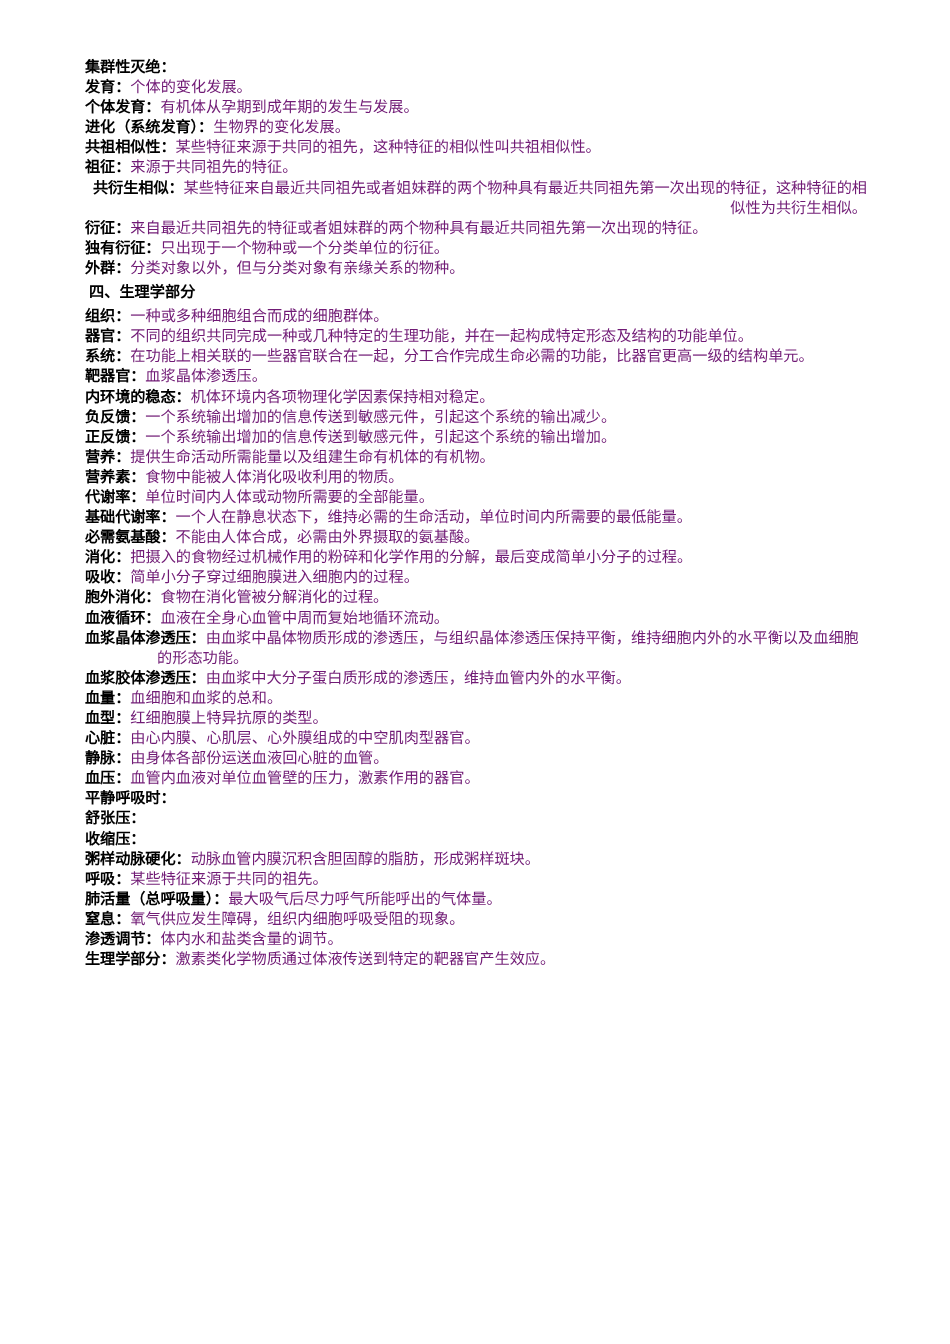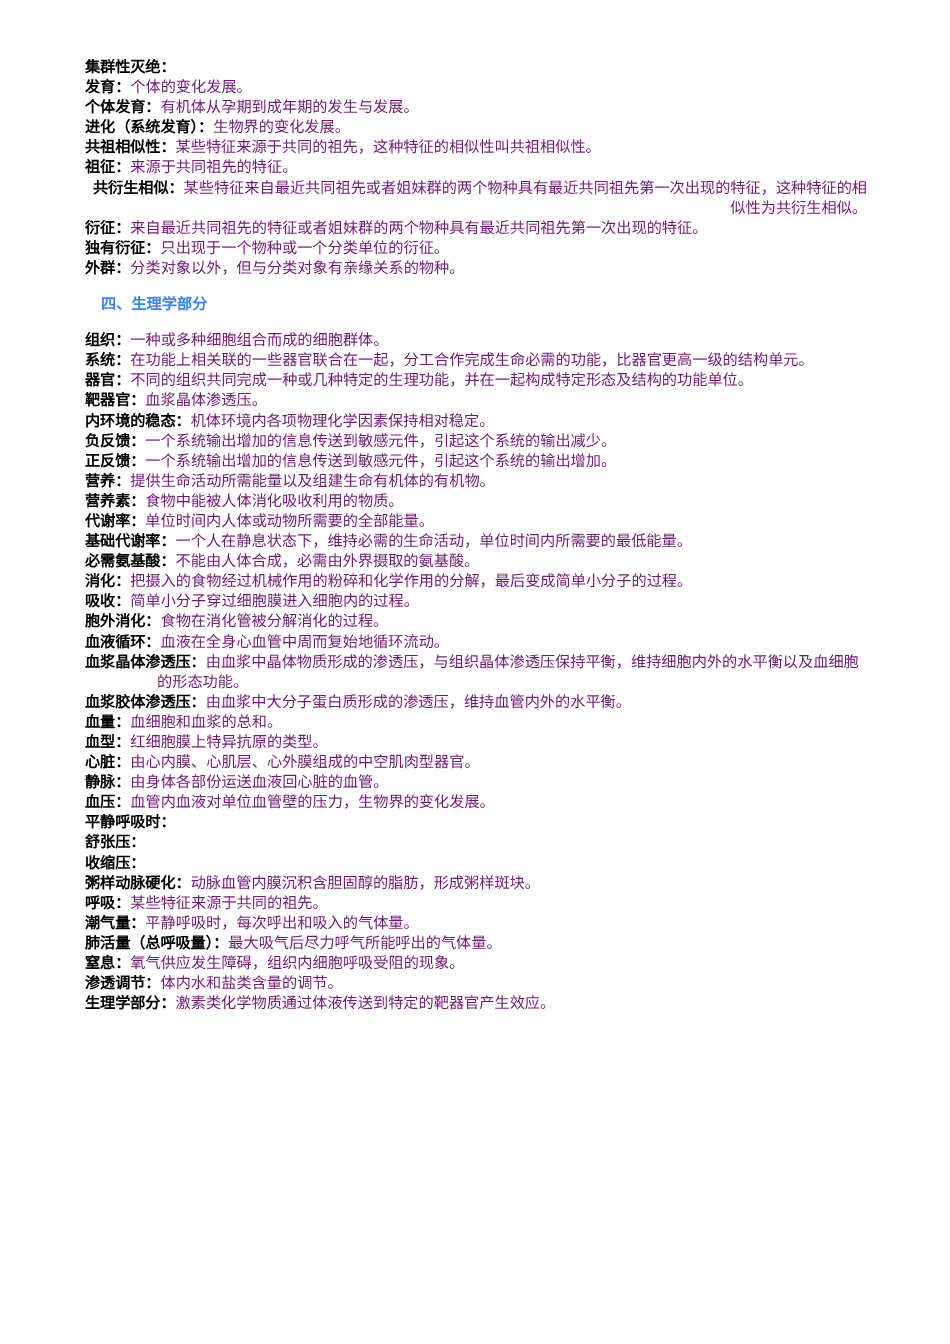--- a/index.html
+++ b/index.html
@@ -49,26 +49,26 @@
   }
   .entry.hang-47 {
     padding-left: 47px;
     text-indent: -47px;
   }
   .entry.hang-72 {
     padding-left: 72px;
     text-indent: -72px;
   }
   .section-head {
-    margin: 16px;
+    margin: 4px;
     padding: 0;
     line-height: 20.1px;
     font-size: 15.2px;
     font-weight: bold;
-    color: #3b82f6;
+    color: #000000;
   }
 </style>
 </head>
 <body>
 
 <div class="page">
   <div class="content">
 
     <div id="block-top">
         <div class="entry"><span class="term">集群性灭绝：</span></div>
@@ -80,48 +80,47 @@
         <div class="entry hang-62"><span class="term">共衍生相似：</span><span class="def">某些特征来自最近共同祖先或者姐妹群的两个物种具有最近共同祖先第一次出现的特征，这种特征的相似性为共衍生相似。</span></div>
         <div class="entry"><span class="term">衍征：</span><span class="def">来自最近共同祖先的特征或者姐妹群的两个物种具有最近共同祖先第一次出现的特征。</span></div>
         <div class="entry"><span class="term">独有衍征：</span><span class="def">只出现于一个物种或一个分类单位的衍征。</span></div>
         <div class="entry"><span class="term">外群：</span><span class="def">分类对象以外，但与分类对象有亲缘关系的物种。</span></div>
       </div>
 
     <div class="section-head">四、生理学部分</div>
 
     <div id="block-physio">
         <div class="entry"><span class="term">组织：</span><span class="def">一种或多种细胞组合而成的细胞群体。</span></div>
+        <div class="entry"><span class="term">器官：</span><span class="def">不同的组织共同完成一种或几种特定的生理功能，并在一起构成特定形态及结构的功能单位。</span></div>
         <div class="entry hang-47"><span class="term">系统：</span><span class="def">在功能上相关联的一些器官联合在一起，分工合作完成生命必需的功能，比器官更高一级的结构单元。</span></div>
-        <div class="entry"><span class="term">器官：</span><span class="def">不同的组织共同完成一种或几种特定的生理功能，并在一起构成特定形态及结构的功能单位。</span></div>
         <div class="entry"><span class="term">靶器官：</span><span class="def">血浆晶体渗透压。</span></div>
         <div class="entry"><span class="term">内环境的稳态：</span><span class="def">机体环境内各项物理化学因素保持相对稳定。</span></div>
         <div class="entry"><span class="term">负反馈：</span><span class="def">一个系统输出增加的信息传送到敏感元件，引起这个系统的输出减少。</span></div>
         <div class="entry"><span class="term">正反馈：</span><span class="def">一个系统输出增加的信息传送到敏感元件，引起这个系统的输出增加。</span></div>
         <div class="entry"><span class="term">营养：</span><span class="def">提供生命活动所需能量以及组建生命有机体的有机物。</span></div>
         <div class="entry"><span class="term">营养素：</span><span class="def">食物中能被人体消化吸收利用的物质。</span></div>
         <div class="entry"><span class="term">代谢率：</span><span class="def">单位时间内人体或动物所需要的全部能量。</span></div>
         <div class="entry"><span class="term">基础代谢率：</span><span class="def">一个人在静息状态下，维持必需的生命活动，单位时间内所需要的最低能量。</span></div>
         <div class="entry"><span class="term">必需氨基酸：</span><span class="def">不能由人体合成，必需由外界摄取的氨基酸。</span></div>
         <div class="entry"><span class="term">消化：</span><span class="def">把摄入的食物经过机械作用的粉碎和化学作用的分解，最后变成简单小分子的过程。</span></div>
         <div class="entry"><span class="term">吸收：</span><span class="def">简单小分子穿过细胞膜进入细胞内的过程。</span></div>
         <div class="entry"><span class="term">胞外消化：</span><span class="def">食物在消化管被分解消化的过程。</span></div>
         <div class="entry"><span class="term">血液循环：</span><span class="def">血液在全身心血管中周而复始地循环流动。</span></div>
         <div class="entry hang-72"><span class="term">血浆晶体渗透压：</span><span class="def">由血浆中晶体物质形成的渗透压，与组织晶体渗透压保持平衡，维持细胞内外的水平衡以及血细胞的形态功能。</span></div>
         <div class="entry"><span class="term">血浆胶体渗透压：</span><span class="def">由血浆中大分子蛋白质形成的渗透压，维持血管内外的水平衡。</span></div>
         <div class="entry"><span class="term">血量：</span><span class="def">血细胞和血浆的总和。</span></div>
         <div class="entry"><span class="term">血型：</span><span class="def">红细胞膜上特异抗原的类型。</span></div>
         <div class="entry"><span class="term">心脏：</span><span class="def">由心内膜、心肌层、心外膜组成的中空肌肉型器官。</span></div>
         <div class="entry"><span class="term">静脉：</span><span class="def">由身体各部份运送血液回心脏的血管。</span></div>
-        <div class="entry"><span class="term">血压：</span><span class="def">血管内血液对单位血管壁的压力，生物界的变化发展。</span></div>
+        <div class="entry"><span class="term">血压：</span><span class="def">血管内血液对单位血管壁的压力，激素作用的器官。</span></div>
         <div class="entry"><span class="term">平静呼吸时：</span></div>
         <div class="entry"><span class="term">舒张压：</span></div>
         <div class="entry"><span class="term">收缩压：</span></div>
         <div class="entry"><span class="term">粥样动脉硬化：</span><span class="def">动脉血管内膜沉积含胆固醇的脂肪，形成粥样斑块。</span></div>
         <div class="entry"><span class="term">呼吸：</span><span class="def">某些特征来源于共同的祖先。</span></div>
-        <div class="entry"><span class="term">潮气量：</span><span class="def">平静呼吸时，每次呼出和吸入的气体量。</span></div>
         <div class="entry"><span class="term">肺活量（总呼吸量）：</span><span class="def">最大吸气后尽力呼气所能呼出的气体量。</span></div>
         <div class="entry"><span class="term">窒息：</span><span class="def">氧气供应发生障碍，组织内细胞呼吸受阻的现象。</span></div>
         <div class="entry"><span class="term">渗透调节：</span><span class="def">体内水和盐类含量的调节。</span></div>
         <div class="entry"><span class="term">生理学部分：</span><span class="def">激素类化学物质通过体液传送到特定的靶器官产生效应。</span></div>
       </div>
 
   </div>
 </div>
 
 </body></html>

